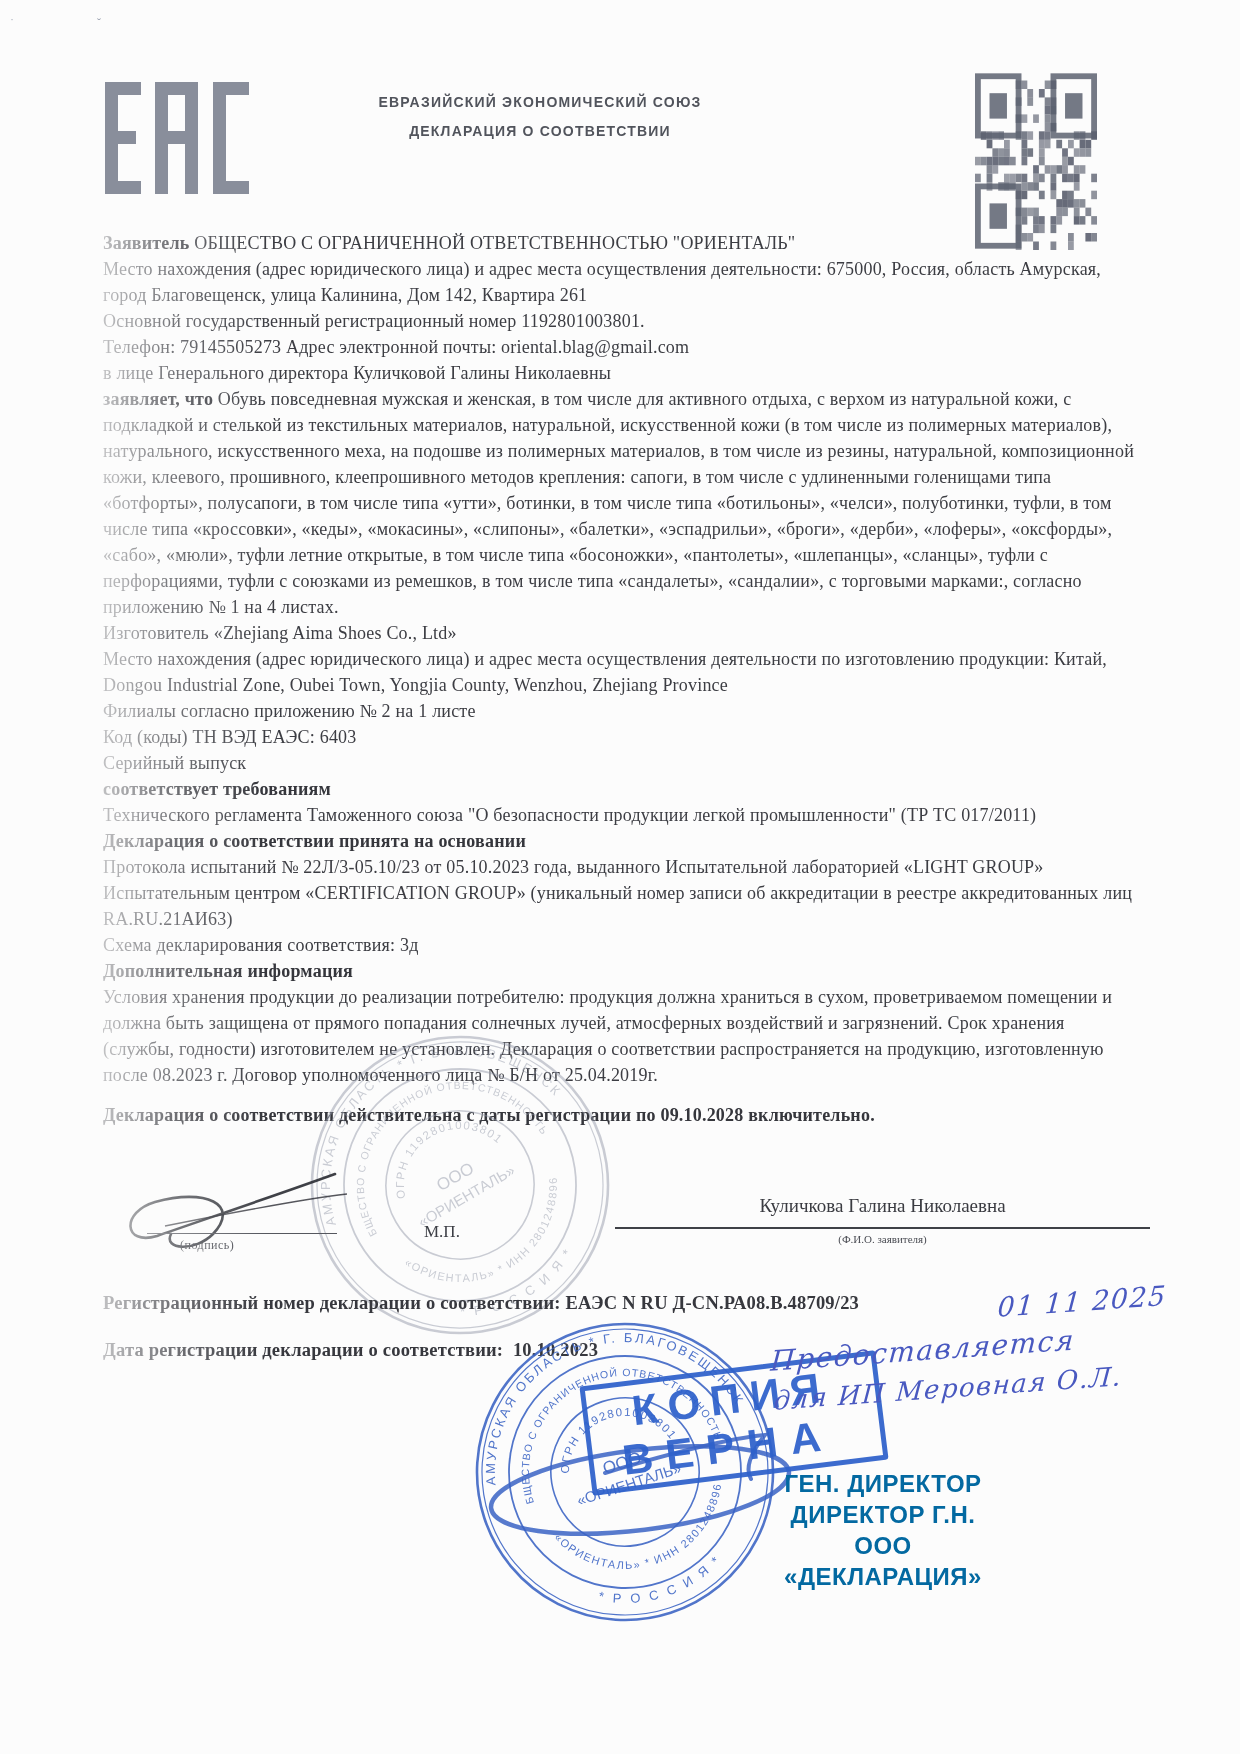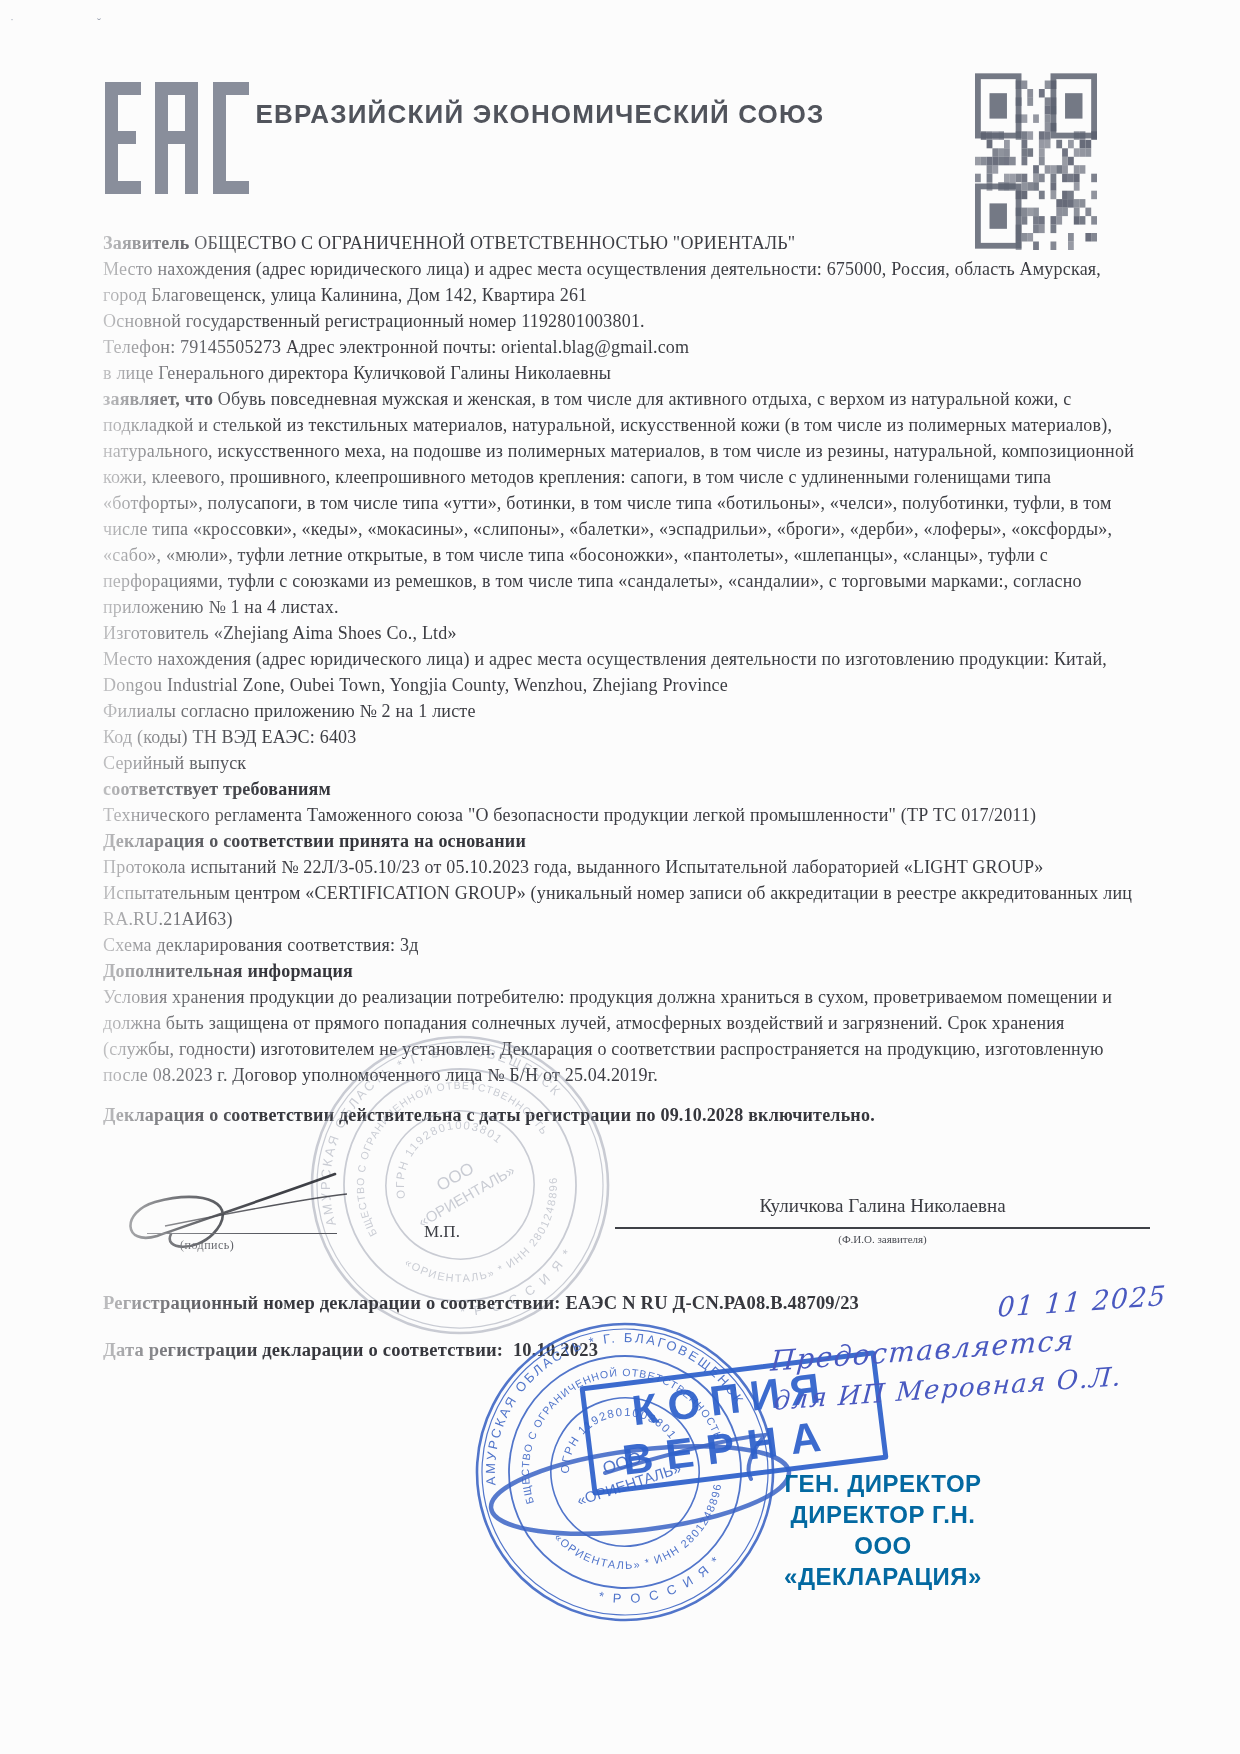--- a/index.html
+++ b/index.html
@@ -1,20 +1,20 @@
 <!DOCTYPE html>
 <html><head>
 <meta charset="utf-8">
 <style>
   html,body{margin:0;padding:0;background:#e8e8e8;}
   .page{position:relative;width:1240px;height:1754px;background:#fcfcfc;margin:0 auto;
         font-family:"Liberation Serif",serif;color:#3b3c42;overflow:hidden;}
   
-  .title-block{position:absolute;left:240px;top:100px;width:600px;text-align:center;
-        font-family:"Liberation Sans",sans-serif;font-weight:bold;font-size:26px;
+  .title-block{position:absolute;left:240px;top:88px;width:600px;text-align:center;
+        font-family:"Liberation Sans",sans-serif;font-weight:bold;font-size:14px;
         letter-spacing:1.2px;color:#51545c;line-height:29px;}
   .eac-logo{position:absolute;left:103px;top:80px;}
   .qr{position:absolute;left:975px;top:72px;}
   
   .body-text{position:absolute;left:103px;top:230px;width:1037px;font-size:18px;
         line-height:26px;letter-spacing:.2px;color:#3c3d43;}
   .body-text p{margin:0;}
   .body-text p.gap{margin-top:14px;}
   .body-text b{color:#35363c;}
   .fade-overlay{position:absolute;left:98px;top:225px;width:1047px;height:1140px;
@@ -75,20 +75,21 @@
       <rect x="52" y="2" width="43" height="13"></rect>
         <rect x="52" y="51" width="43" height="13"></rect>
       <rect x="110" y="2" width="13" height="112"></rect>
         <rect x="110" y="2" width="36" height="13"></rect>
       <rect x="110" y="101" width="36" height="13"></rect>
     </g>
   </svg>
 
   <div class="title-block">
     <div>ЕВРАЗИЙСКИЙ ЭКОНОМИЧЕСКИЙ СОЮЗ</div>
+    <div>ДЕКЛАРАЦИЯ О СООТВЕТСТВИИ</div>
   </div>
 
   <svg class="qr" id="qr-svg" width="122" height="178" viewBox="0 0 122 178">
       <rect x="40.7" y="8.5" width="5.8" height="8.5" fill="#5c6170" opacity="0.62"></rect>
       <rect x="46.5" y="8.5" width="5.8" height="8.5" fill="#5c6170" opacity="0.70"></rect>
       <rect x="69.7" y="8.5" width="5.8" height="8.5" fill="#5c6170" opacity="0.69"></rect>
       <rect x="75.5" y="8.5" width="5.8" height="8.5" fill="#5c6170" opacity="0.91"></rect>
       <rect x="52.3" y="17.0" width="5.8" height="8.5" fill="#5c6170" opacity="0.70"></rect>
       <rect x="63.9" y="17.0" width="5.8" height="8.5" fill="#5c6170" opacity="0.87"></rect>
       <rect x="40.7" y="25.4" width="5.8" height="8.5" fill="#5c6170" opacity="0.72"></rect>

